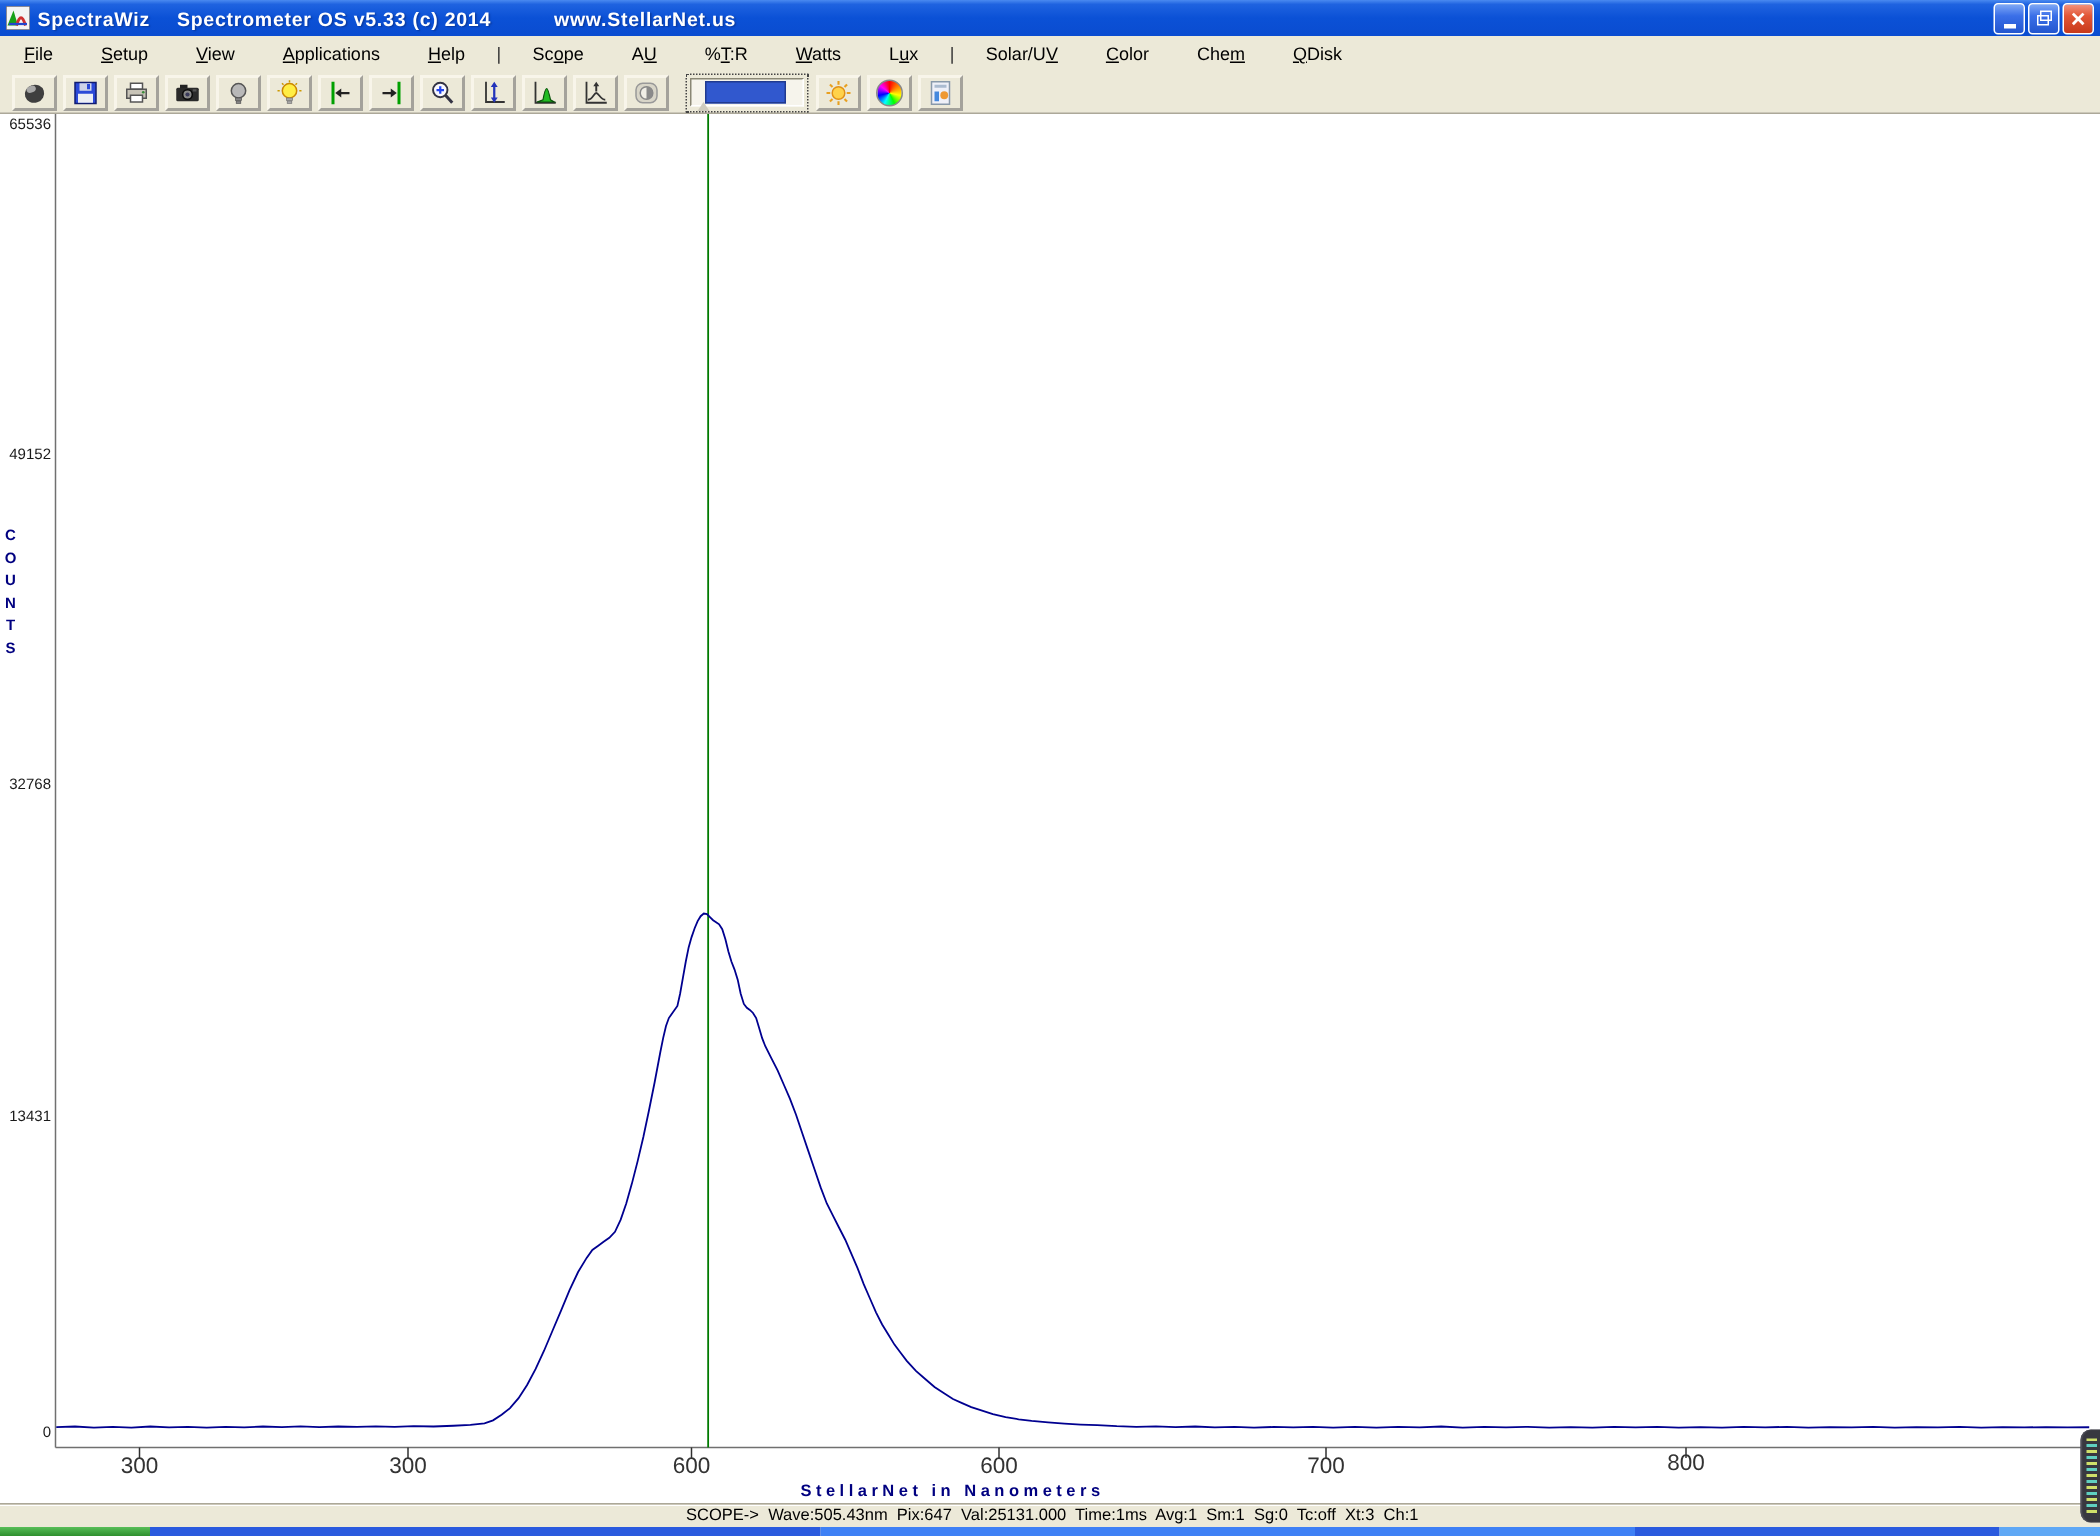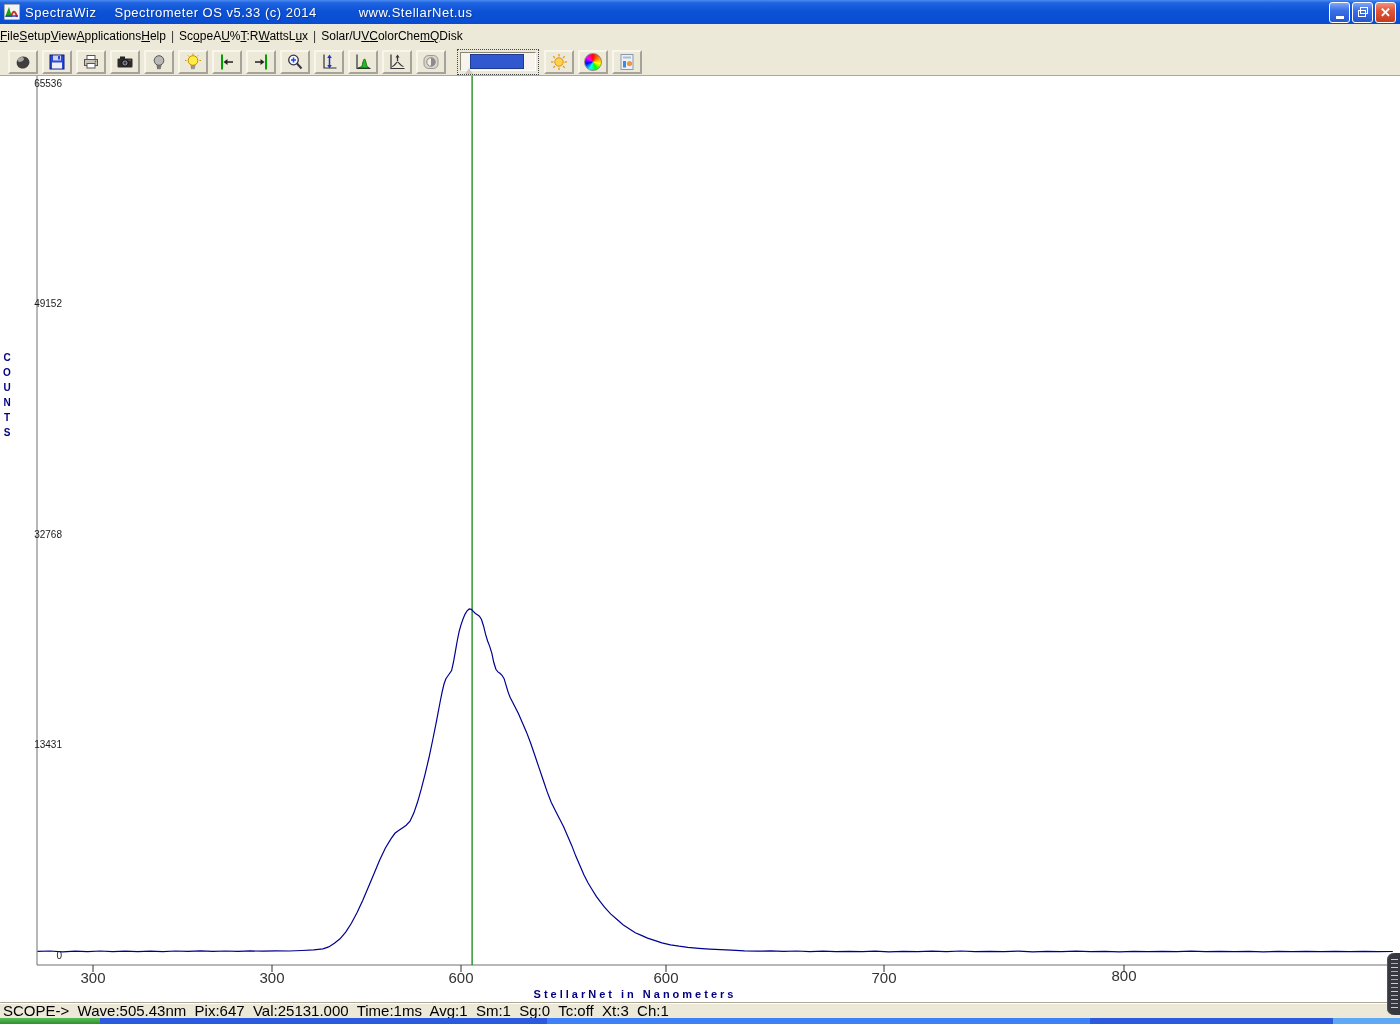--- a/index.html
+++ b/index.html
@@ -4,71 +4,71 @@
 <style>
   html,body{margin:0;padding:0;background:#ECE9D8;}
   body{width:1400px;height:1024px;overflow:hidden;font-family:"Liberation Sans",sans-serif;position:relative;}
   .window{position:absolute;inset:0;}
 
   
   .titlebar{position:absolute;left:0;top:0;width:1400px;height:24px;
     background:linear-gradient(180deg,#4a8af0 0%,#1f63e0 12%,#0b51d6 50%,#0a4cd0 100%);
     display:flex;align-items:center;color:#fff;}
   .app-icon{width:16px;height:16px;margin:0 5px 0 4px;flex:0 0 auto;}
-  .title-text{font-weight:normal;font-size:13px;letter-spacing:.5px;white-space:pre;
+  .title-text{font-weight:bold;font-size:13px;letter-spacing:.5px;white-space:pre;
     text-shadow:1px 1px 1px #0a3aa0;display:flex;}
   .title-text .t-app{margin-right:18px;}
   .title-text .t-url{margin-left:42px;}
   .win-controls{margin-left:auto;display:flex;align-items:center;padding-right:4px;gap:2px;}
   .win-btn{width:21px;height:21px;border:1px solid #fff;border-radius:3px;
     display:flex;align-items:center;justify-content:center;box-sizing:border-box;}
   .win-btn.blue{background:linear-gradient(180deg,#7fa8f5,#3a6fe8 40%,#2356cf);}
   .win-btn.red{background:linear-gradient(180deg,#f2927e,#e25636 40%,#c83a1c);}
   .glyph-min{width:8px;height:3px;background:#fff;margin-top:10px;}
   .glyph-restore{position:relative;width:10px;height:10px;}
   .glyph-restore i{position:absolute;border:1px solid #fff;width:6px;height:5px;display:block;}
   .glyph-restore i.b{left:0;bottom:0;background:transparent;}
   .glyph-restore i.f{right:0;top:0;background:transparent;}
   .glyph-x{color:#fff;font-weight:bold;font-size:13px;line-height:13px;font-family:"Liberation Sans",sans-serif;}
 
   
   .menubar{position:absolute;left:0;top:24px;width:1400px;height:24px;background:#ECE9D8;
     display:flex;align-items:center;font-size:12px;color:#000;}
-  .menu-item{padding:2px 0;white-space:nowrap;}
+  .menu-item{padding:2px 16px;white-space:nowrap;}
   .menu-sep{padding:0 5px;color:#333;}
 
   
   .toolbar{position:absolute;left:0;top:48px;width:1400px;height:28px;background:#ECE9D8;
     display:flex;align-items:center;padding-left:8px;box-sizing:border-box;
     border-bottom:1px solid #aca899;}
   .tb-btn{width:30px;height:24px;flex:0 0 auto;margin-right:4px;background:#ECE9D8;
     border:2px outset #f8f5ea;box-sizing:border-box;display:flex;align-items:center;justify-content:center;}
   .tb-btn svg{display:block;}
   .tb-slider{width:80px;height:24px;flex:0 0 auto;margin:0 6px 0 8px;position:relative;
     outline:1px dotted #444;background:#ECE9D8;}
   .tb-slider .track{position:absolute;left:2px;top:2px;right:2px;height:17px;
     background:#f6f4ec;border:1px solid;border-color:#8a8775 #fff #fff #8a8775;}
   .tb-slider .fill{position:absolute;left:12px;top:4px;width:52px;height:13px;background:#3158CE;border:1px solid #203a90;}
   .tb-slider .thumb{position:absolute;left:7px;bottom:0px;width:0;height:0;
     border-left:4px solid transparent;border-right:4px solid transparent;border-bottom:6px solid #cfccbe;}
 
   
   .plot{position:absolute;left:0;top:76px;width:1400px;height:926px;background:#fff;}
   .plot svg{position:absolute;left:0;top:0;}
-  .ylab{position:absolute;left:0;width:34px;text-align:right;font-size:10px;color:#1a1a1a;padding-left:28px;}
+  .ylab{position:absolute;left:0;width:34px;text-align:right;font-size:10px;color:#1a1a1a;}
   .xlab{position:absolute;transform:translateX(-50%);font-size:15px;color:#333;}
   .counts-label{position:absolute;left:1px;top:276px;display:flex;flex-direction:column;gap:4px;
     color:#000080;font-size:10px;font-weight:bold;width:12px;text-align:center;}
   .xaxis-title{position:absolute;left:635px;top:912px;transform:translateX(-50%);
     color:#000080;font-size:11px;font-weight:bold;letter-spacing:3px;white-space:nowrap;}
 
   
   .statusbar{position:absolute;left:0;top:1002px;width:1400px;height:16px;background:#ECE9D8;
     border-top:1px solid #aca899;box-shadow:inset 0 1px 0 #fff;box-sizing:border-box;
-    font-size:15px;color:#000;line-height:15px;padding-left:3px;white-space:pre;}
+    font-size:11px;color:#000;line-height:15px;padding-left:3px;white-space:pre;text-align:center;}
 
   
   .taskbar{position:absolute;left:0;top:1018px;width:1400px;height:6px;display:flex;}
   .taskbar .seg{height:6px;flex:0 0 auto;}
 
   
   .side-widget{position:absolute;right:0;top:953px;width:13px;height:62px;background:#383840;
     border-radius:7px 0 0 7px;box-shadow:inset 1px 0 1px #55555f;}
   .side-widget .stripes{position:absolute;right:2px;top:6px;bottom:5px;width:7px;
     background:repeating-linear-gradient(180deg,#cfe06a 0px,#cfe06a 1.5px,#383840 1.5px,#383840 4px,#5fd0c0 4px,#5fd0c0 5.5px,#383840 5.5px,#383840 8px);}
@@ -303,21 +303,21 @@
         <span>C</span>
         <span>O</span>
         <span>U</span>
         <span>N</span>
         <span>T</span>
         <span>S</span>
       </div>
     <div class="xaxis-title">StellarNet in Nanometers</div>
   <div class="ylab" style="top: 874px;">0</div>
       <div class="ylab" style="top: 662.75px;">13431</div>
-      <div class="ylab" style="top: 453px;">32768</div>
+      <div class="ylab" style="top: 442px;">32768</div>
       <div class="ylab" style="top: 222.25px;">49152</div>
       <div class="ylab" style="top: 2px;">65536</div>
       <div class="xlab" style="left: 93px; top: 893px;">300</div>
       <div class="xlab" style="left: 272px; top: 893px;">300</div>
       <div class="xlab" style="left: 461px; top: 893px;">600</div>
       <div class="xlab" style="left: 666px; top: 893px;">600</div>
       <div class="xlab" style="left: 884px; top: 893px;">700</div>
       <div class="xlab" style="left: 1124px; top: 891px;">800</div>
     </div>
 

